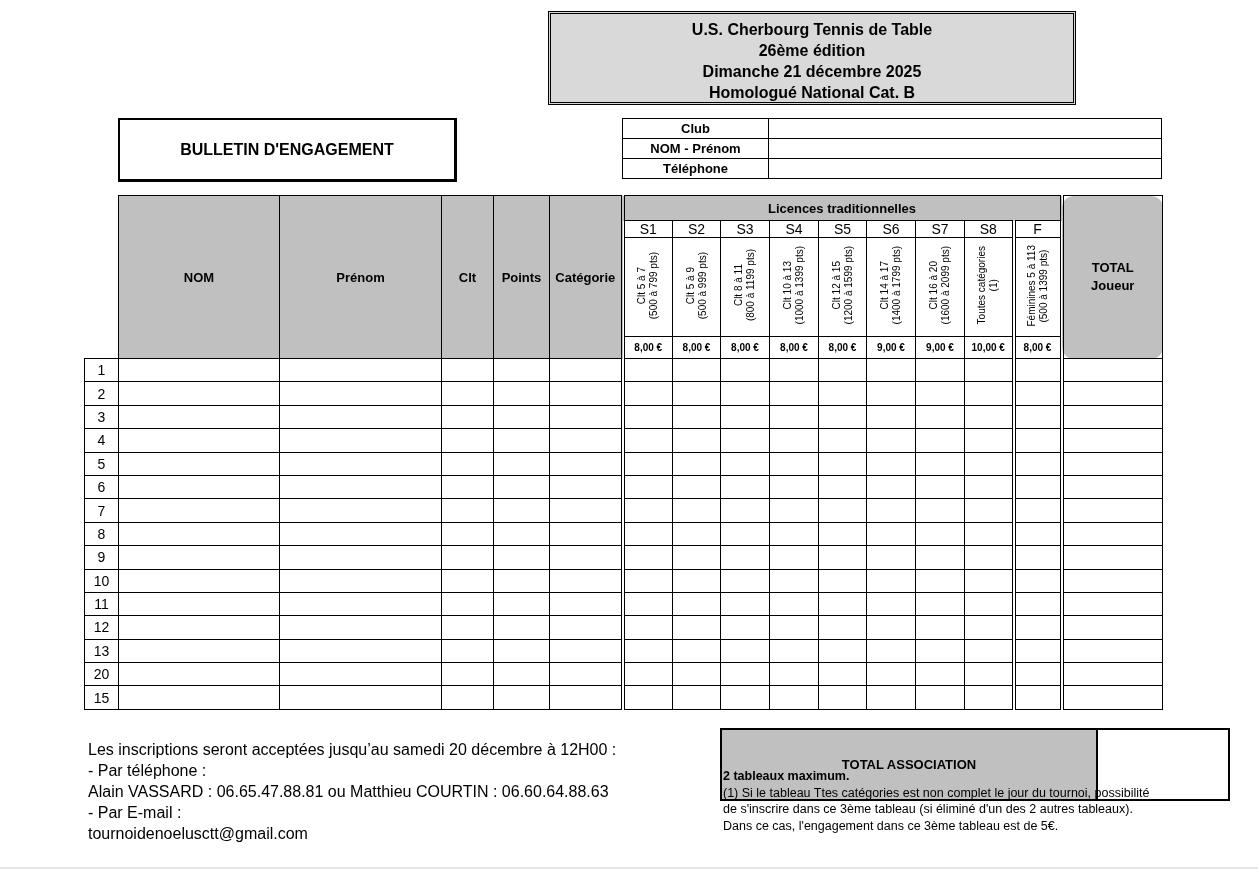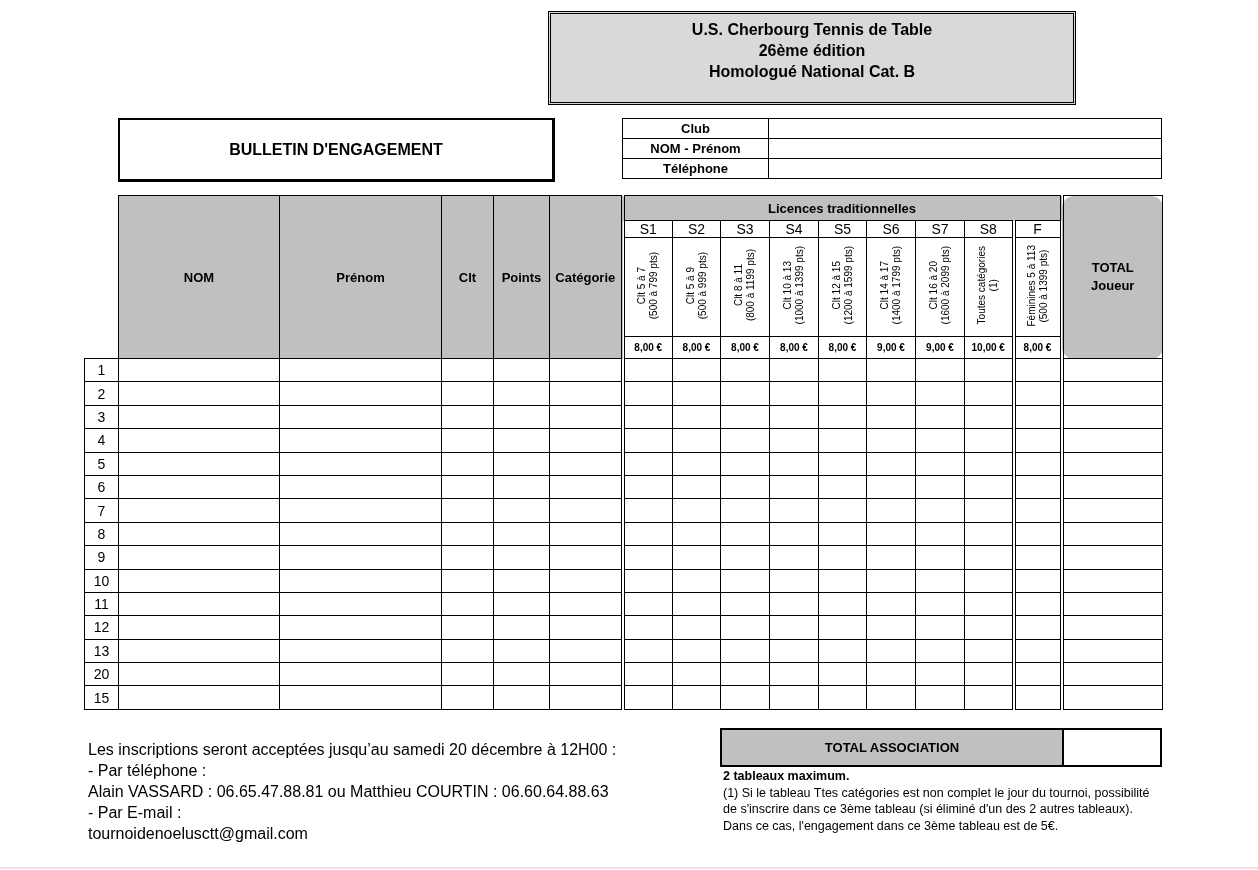--- a/index.html
+++ b/index.html
@@ -7,21 +7,21 @@
          font-family:"Liberation Sans", sans-serif; color:#000; }
   .abs { position:absolute; box-sizing:border-box; }
 
   
   #title-box { left:548px; top:11px; width:528px; height:94px;
     border:3px double #000; background:#d9d9d9; text-align:center;
     font-weight:bold; font-size:16px; line-height:21px; padding-top:5px; }
   #title-box div { white-space:nowrap; }
 
   
-  #bulletin-box { left:118px; top:118px; width:437px; height:64px;
+  #bulletin-box { left:118px; top:118px; width:339px; height:64px;
     border:2px solid #000; border-bottom-width:3px; border-right-width:3px;
     display:flex; align-items:center; justify-content:center;
     font-weight:bold; font-size:16px; }
 
   
   #club-info { left:622px; top:118px; border-collapse:collapse; }
   #club-info td { border:1.5px solid #000; height:19px; padding:0; font-size:13px; }
   #club-info td.lbl { width:145px; text-align:center; font-weight:bold; }
   #club-info td.val { width:392px; }
 
@@ -36,37 +36,38 @@
   #main-table td.vt { height:98px; background:#fff; font-weight:normal; }
   #main-table td.price { font-size:10px; font-weight:bold; height:21px; background:#fff; }
   .vtext { display:inline-block; writing-mode:vertical-rl; transform:rotate(180deg);
            font-size:10px; line-height:12px; text-align:center; white-space:nowrap; }
   .dblL { border-left:4px double #000 !important; }
   .dblR { border-right:4px double #000 !important; }
   .hdr-total { font-size:14px; line-height:18px; }
 
   
   #total-assoc { left:720px; top:728px; border-collapse:collapse; }
-  #total-assoc td { border:2.5px solid #000; height:35px; padding:0; }
+  #total-assoc td { border:2.5px solid #000; height:35px; padding:17px; }
   #total-assoc td.lbl { width:340px; background:#c0c0c0; font-weight:bold; font-size:13px; text-align:center; }
   #total-assoc td.val { width:96px; background:#fff; }
 
   
   #registration-info { left:88px; top:739px; font-size:16px; line-height:21px; }
   #notes { left:723px; top:768px; width:430px; font-size:12.5px; line-height:16.5px; }
   #notes .bold { font-weight:bold; }
 
   #bottom-line { left:0; top:867px; width:1258px; height:2px; background:#e6e6e6; }
 </style>
 </head>
 <body>
 
 <div id="title-box" class="abs">
   <div>U.S. Cherbourg Tennis de Table</div>
   <div>26ème édition</div>
+  <div>Dimanche 21 décembre 2025</div>
   <div>Homologué National Cat. B</div>
 </div>
 
 <div id="bulletin-box" class="abs">BULLETIN D'ENGAGEMENT</div>
 
 <table id="club-info" class="abs">
   <tbody>
       <tr>
     <td class="lbl">Club</td>
     <td class="val"></td>

